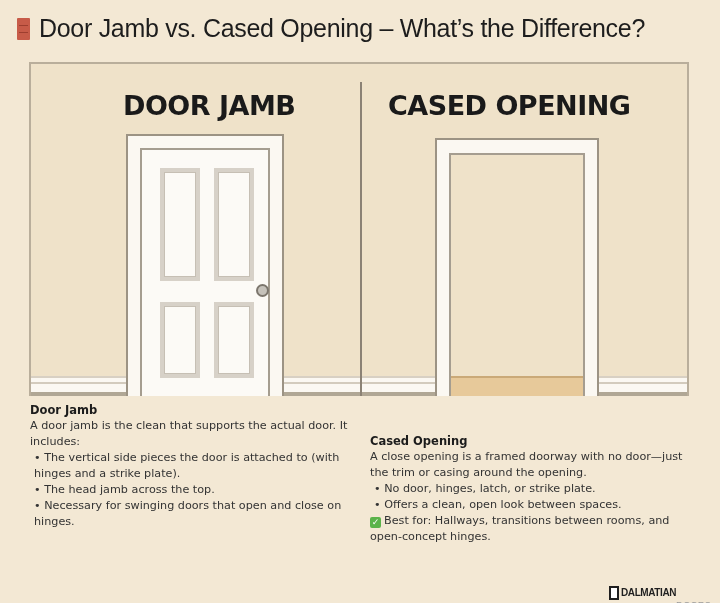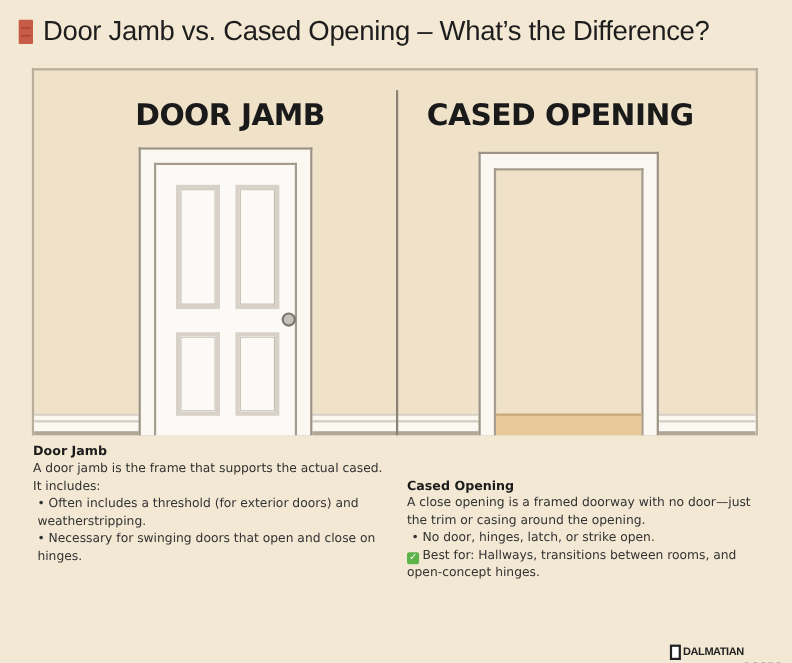--- a/index.html
+++ b/index.html
@@ -146,29 +146,31 @@
 
   <div class="co-frame">
     <div class="co-inner">
       <div class="co-floor"></div>
     </div>
   </div>
 </div>
 
 <div class="col left">
   <h3>Door Jamb</h3>
-  <p>A door jamb is the frame that supports the actual cased. It includes:</p>
-  <p class="bullet">• Often includes a threshold (for exterior doors) and weatherstripping.</p>
+  <p>A door jamb is the clean that supports the actual door. It includes:</p>
+  <p class="bullet">• The vertical side pieces the door is attached to (with hinges and a strike plate).</p>
+  <p class="bullet">• The head jamb across the top.</p>
   <p class="bullet">• Necessary for swinging doors that open and close on hinges.</p>
 </div>
 
 <div class="col right">
   <h3>Cased Opening</h3>
   <p>A close opening is a framed doorway with no door—just the trim or casing around the opening.</p>
-  <p class="bullet">• No door, hinges, latch, or strike open.</p>
+  <p class="bullet">• No door, hinges, latch, or strike plate.</p>
+  <p class="bullet">• Offers a clean, open look between spaces.</p>
   <p><span class="check">✓</span><span>Best for: Hallways, transitions between rooms, and open-concept hinges.</span></p>
 </div>
 
 <div class="logo">
   <span class="logo-icon"></span>
   <span class="logo-a">DALMATIAN</span>
   <span class="logo-b">DOORS</span>
 </div>
 
 </body></html>

